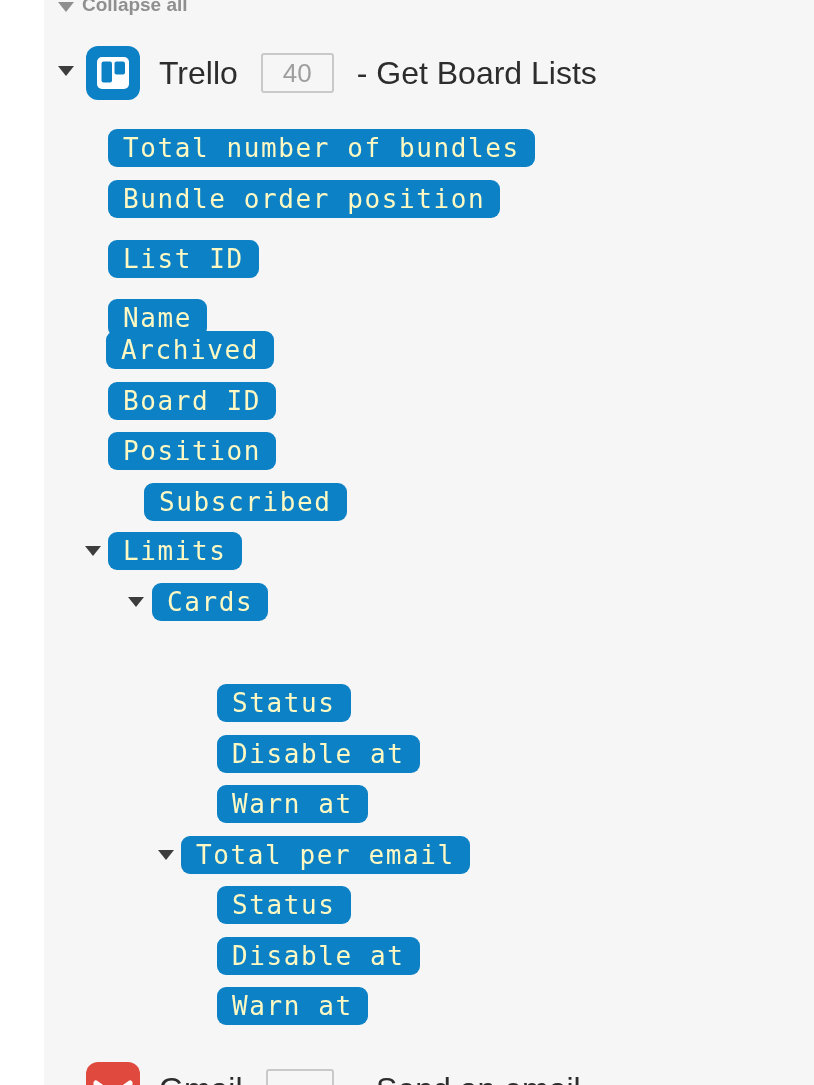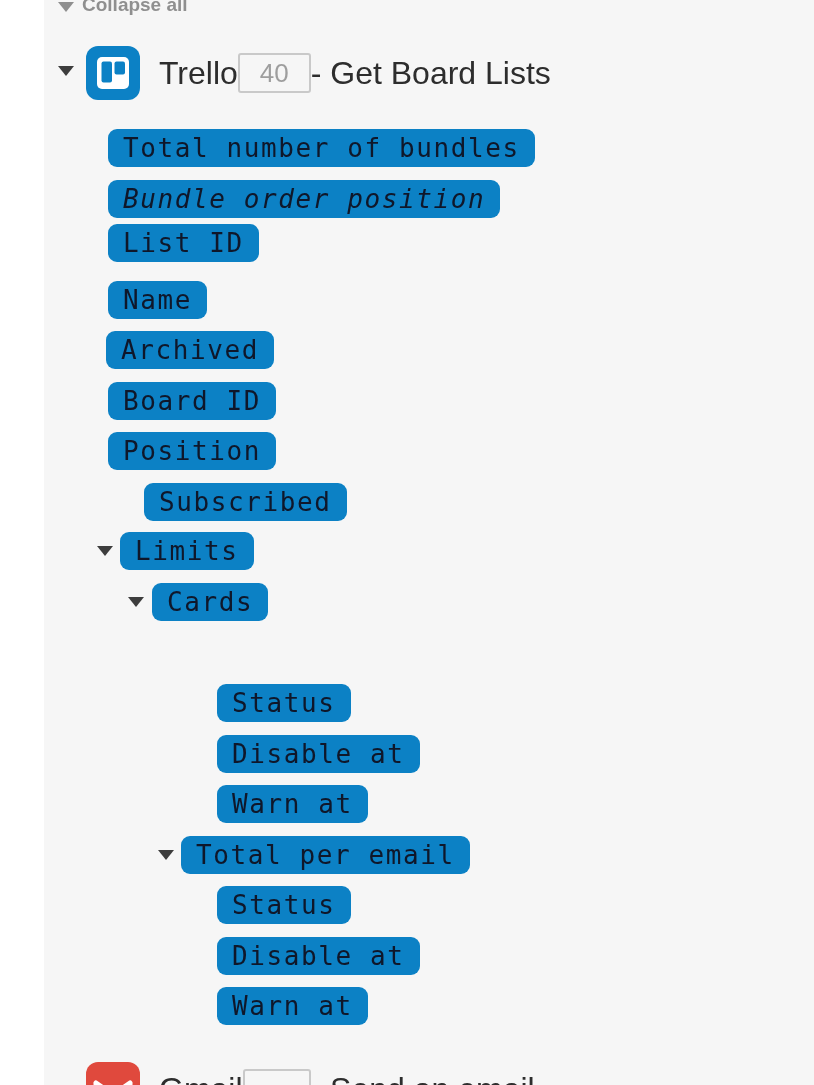--- a/index.html
+++ b/index.html
@@ -49,21 +49,21 @@
     left: 42px;
     display: flex;
     align-items: center;
     height: 54px;
     gap: 19px;
   }
   .app-icon { width: 54px; height: 54px; flex: 0 0 auto; }
   .node-title {
     display: flex;
     align-items: center;
-    gap: 0;
+    gap: 23px;
     font-size: 32px;
     color: #2d2d2d;
     white-space: nowrap;
   }
   .count-badge {
     display: inline-flex;
     align-items: center;
     justify-content: center;
     min-width: 24px;
     height: 36px;
@@ -83,21 +83,21 @@
     height: 38px;
     gap: 7px;
   }
   .pill {
     display: inline-flex;
     align-items: center;
     height: 38px;
     padding: 0 15px;
     background: #0c81c5;
     border-radius: 9px;
-    color: #0f172a;
+    color: #fef9c3;
     font-family: "DejaVu Sans Mono", monospace;
     font-size: 26px;
     letter-spacing: 1.6px;
     line-height: 38px;
     white-space: nowrap;
     cursor: pointer;
   }
 </style>
 </head>
 <body>
@@ -120,43 +120,43 @@
     <div class="node-title">
       <span>Trello</span>
       <span class="count-badge">40</span>
       <span>- Get Board Lists</span>
     </div>
   </div>
 
   <div class="pill-row" style="left:64px; top:129px;">
     <div class="pill">Total number of bundles</div>
   </div>
-  <div class="pill-row" style="left:64px; top:180px;font-style:italic;">
+  <div class="pill-row" style="left:64px; top:180px;">
     <div class="pill">Bundle order position</div>
   </div>
-  <div class="pill-row" style="left:64px; top:224px;">
+  <div class="pill-row" style="left:64px; top:240px;">
     <div class="pill">List ID</div>
   </div>
-  <div class="pill-row" style="left:64px; top:281px;justify-content:center;">
+  <div class="pill-row" style="left:64px; top:299px;justify-content:center;">
     <div class="pill">Name</div>
   </div>
   <div class="pill-row" style="left:62px; top:331px;border-radius:14px;">
     <div class="pill">Archived</div>
   </div>
   <div class="pill-row" style="left:64px; top:382px;">
     <div class="pill">Board ID</div>
   </div>
   <div class="pill-row" style="left:64px; top:432px;">
     <div class="pill">Position</div>
   </div>
   <div class="pill-row" style="left:64px; top:483px;padding-left:36px;">
     <div class="pill">Subscribed</div>
   </div>
 
-  <div class="pill-row" style="left:53px; top:532px;justify-content:flex-end;">
+  <div class="pill-row" style="left:41px; top:532px;justify-content:flex-end;">
     <div class="tri"></div>
     <div class="pill">Limits</div>
   </div>
   <div class="pill-row" style="left:84px; top:583px;gap:8px;">
     <div class="tri"></div>
     <div class="pill">Cards</div>
   </div>
   <div class="pill-row" style="left:173px; top:684px;">
     <div class="pill">Status</div>
   </div>

